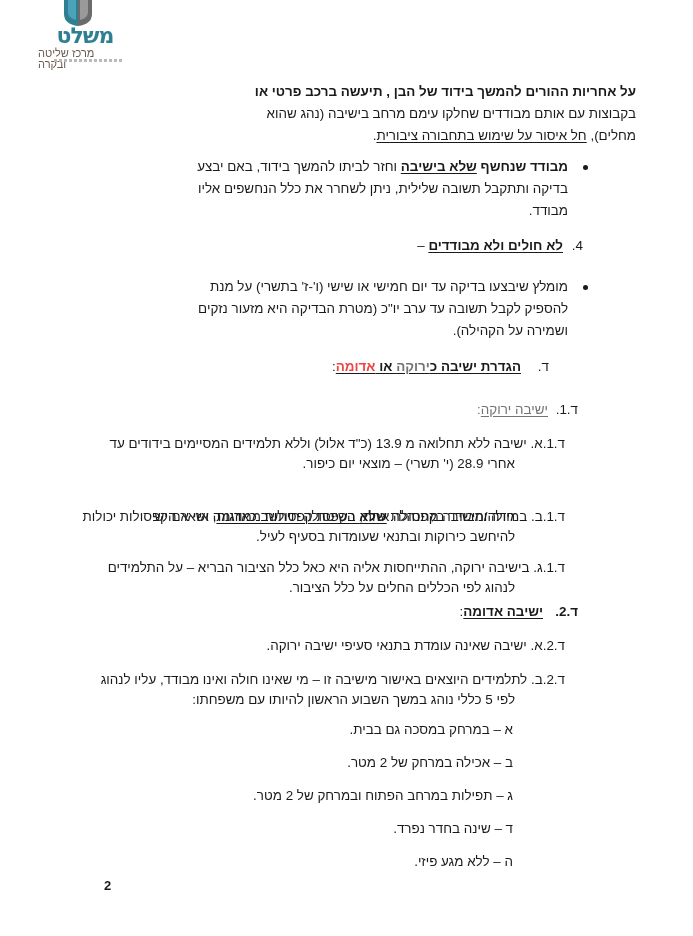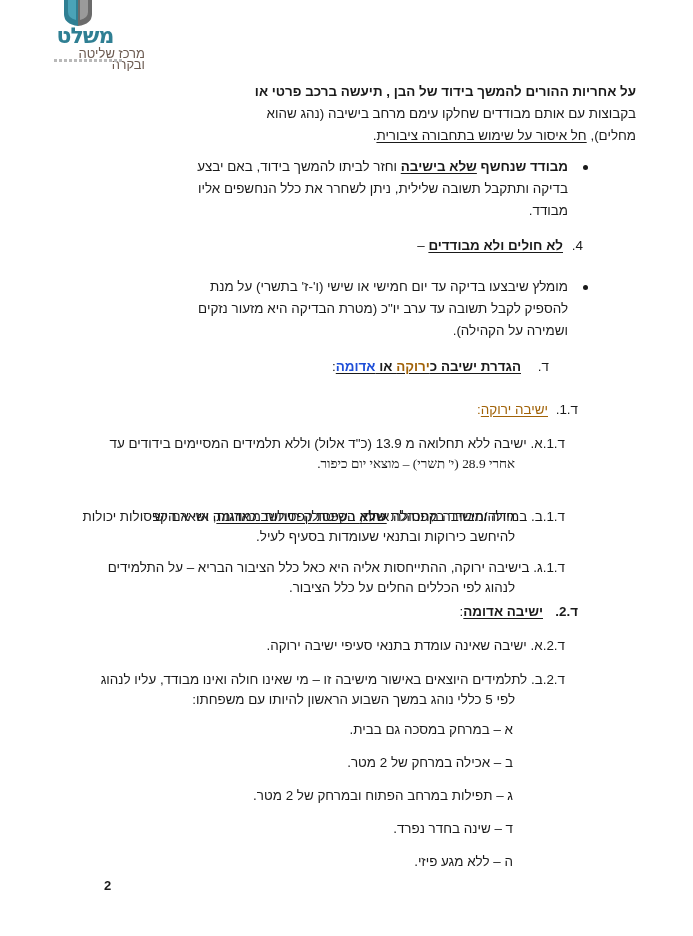--- a/index.html
+++ b/index.html
@@ -9,32 +9,32 @@
     color: #1a1a1a; font-size: 13.4px;
   }
   .logo { position: absolute; left: 18px; top: 0; width: 110px; height: 70px; }
   .logo-shield { position: absolute; left: 40px; top: 0; width: 40px; height: 26px; }
   .logo-word {
     position: absolute; left: 22px; top: 18px; width: 90px; text-align: center;
     font-family: "DejaVu Sans", sans-serif; font-size: 22px; font-weight: bold;
     color: #2f7f93; letter-spacing: -1px; line-height: 36px; direction: rtl;
   }
   .logo-sub {
-    position: absolute; left: 47px; top: 48px; width: 80px; text-align: right;
-    font-size: 13px; color: #6b5a50; direction: rtl; line-height: 11px;
+    position: absolute; left: 20px; top: 48px; width: 80px; text-align: left;
+    font-size: 11px; color: #6b5a50; direction: rtl; line-height: 11px;
   }
   .logo-tag {
     position: absolute; left: 36px; top: 59px; width: 70px; height: 3px;
     background: repeating-linear-gradient(90deg,#b9b9b9 0 3px,transparent 3px 5px);
   }
   .line { position: absolute; direction: rtl; text-align: right; white-space: nowrap; line-height: 18px; }
   b { font-weight: bold; }
   u { text-decoration: underline; text-underline-offset: 2px; }
-  .green { color: #a16207; }
-  .red { color: #1d4ed8; }
+  .green { color: #737373; }
+  .red { color: #ef4444; }
   .bullet {
     position: absolute; width: 5px; height: 5px; border-radius: 50%; background: #1a1a1a;
   }
   .pagenum { position: absolute; left: 104px; top: 878px; font-size: 13px; font-weight: bold; }
 </style>
 </head>
 <body>
 
 <div class="logo">
   <svg class="logo-shield" viewBox="0 0 40 26">
@@ -77,21 +77,21 @@
   <b><u><span>הגדרת ישיבה כ</span><span class="green">ירוקה</span><span> או </span><span class="red">אדומה</span></u></b><span>:</span>
 </div>
 <div class="line" style="right:144px; top:358px;">ד.</div>
 
 <div class="line" style="right:145px; top:401px;margin-left:42px;">
   <u class="green">ישיבה ירוקה</u><span class="green">:</span>
 </div>
 <div class="line" style="right:115px; top:401px;">ד.1.</div>
 
 <div class="line" style="right:128px; top:435px;">ד.1.א. ישיבה ללא תחלואה מ 13.9 (כ"ד אלול) וללא תלמידים המסיימים בידודים עד</div>
-<div class="line" style="right:178px; top:455px;font-family:Liberation Serif, serif;">אחרי 28.9 (י' תשרי) – מוצאי יום כיפור.</div>
+<div class="line" style="right:178px; top:455px;">אחרי 28.9 (י' תשרי) – מוצאי יום כיפור.</div>
 
 <div class="line" style="right:128px; top:508px;">
   <span>ד.1.ב. במידה והישיבה מתנהלת </span><u><b>שלא</b><span> בשיטת קפסולות ממוזגות</span></u><span>, אזי אם יש</span>
 </div>
 <div class="line" style="right:178px; top:508px;">חולה/מבודד בקפסולה אחת, הקפסולה תיחשב כאדומה ושאר הקפסולות יכולות</div>
 <div class="line" style="right:178px; top:528px;">להיחשב כירוקות ובתנאי שעומדות בסעיף לעיל.</div>
 
 <div class="line" style="right:128px; top:559px;">ד.1.ג. בישיבה ירוקה, ההתייחסות אליה היא כאל כלל הציבור הבריא – על התלמידים</div>
 <div class="line" style="right:178px; top:579px;">לנהוג לפי הכללים החלים על כלל הציבור.</div>
 

